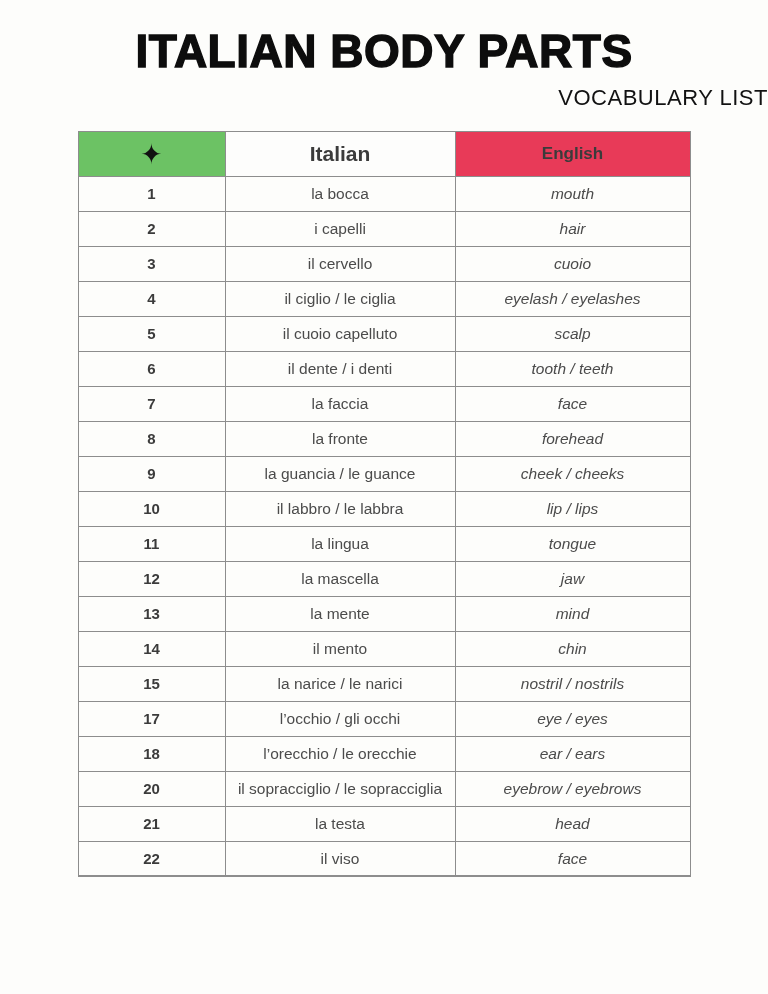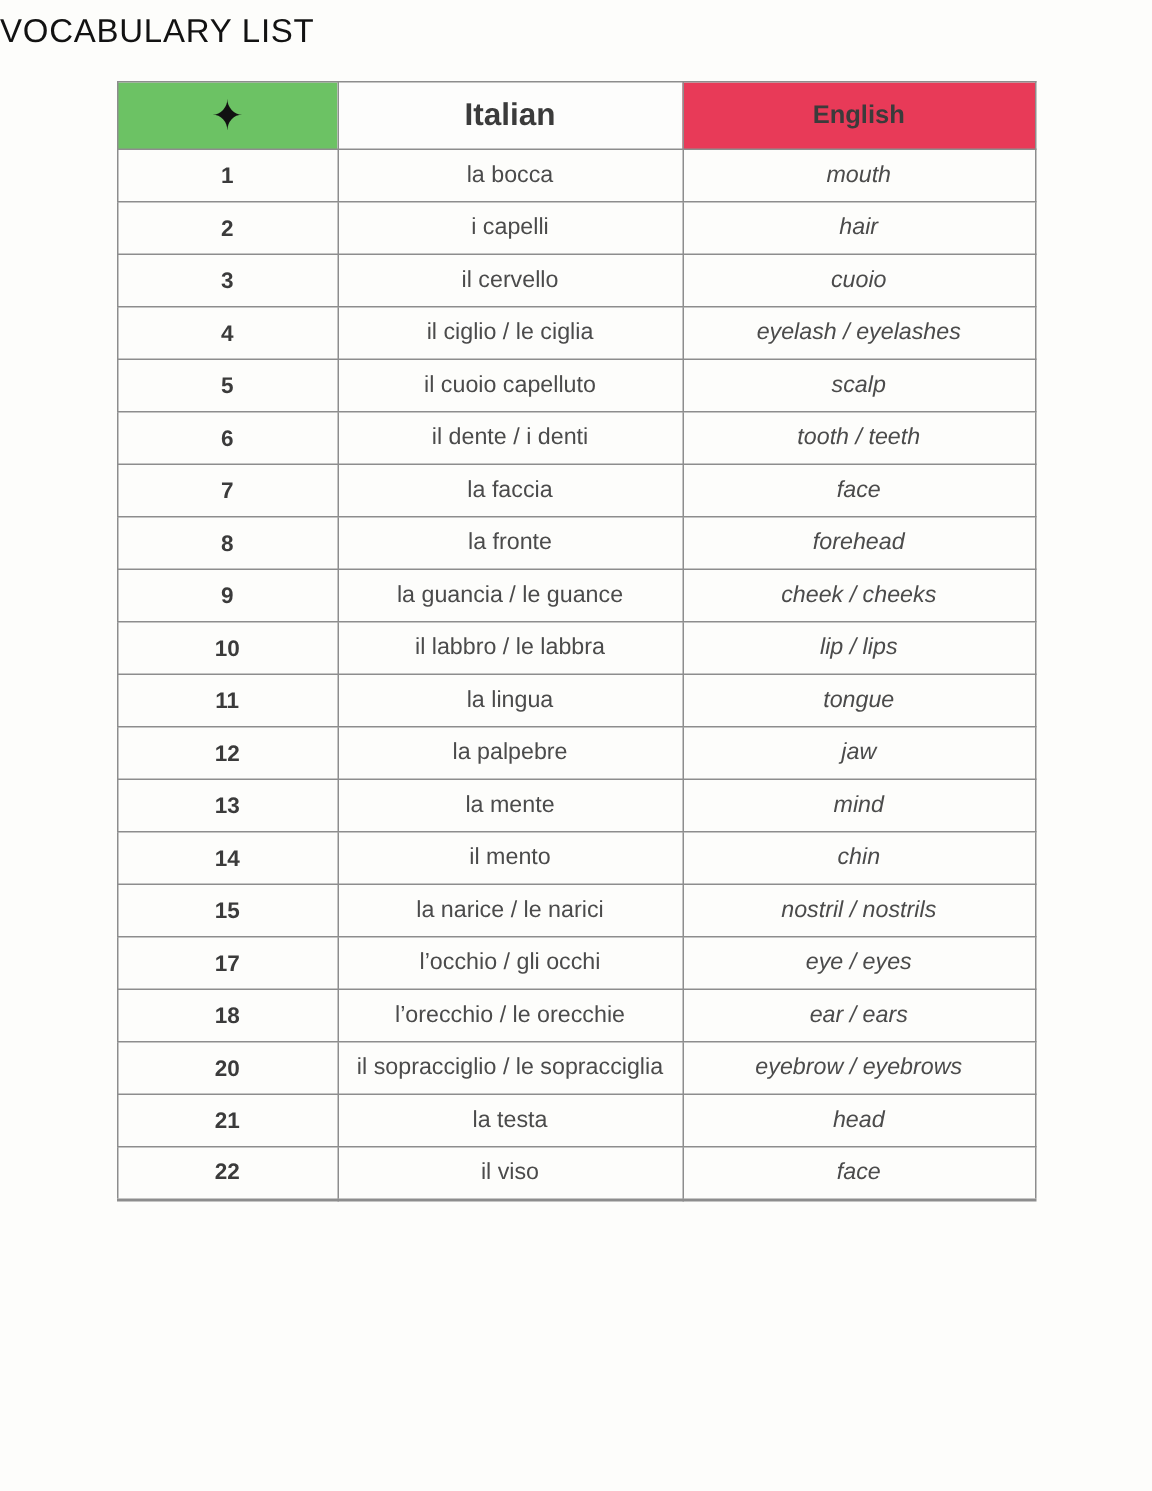--- a/index.html
+++ b/index.html
@@ -23,21 +23,21 @@
     text-align:center;
     font-size:46px;
     font-weight:bold;
     letter-spacing:0.5px;
     color:#0D0D0D;
     -webkit-text-stroke:1.4px #0D0D0D;
     line-height:1.1;
   }
   .doc-subtitle{
     margin:9px 0 0 0;
-    text-align:left;
+    text-align:right;
     font-size:22px;
     font-weight:normal;
     letter-spacing:0.5px;
     color:#121212;
     line-height:1.1;
   }
   table.vocab{
     width:612px;
     margin:21px auto 0 auto;
     border-collapse:collapse;
@@ -91,20 +91,21 @@
   td.eng{
     font-size:15.5px;
     font-style:italic;
     color:var(--body-text);
   }
 </style>
 </head>
 <body>
 
 <div class="page">
+  <h1 class="doc-title">ITALIAN BODY PARTS</h1>
   <div class="doc-subtitle">VOCABULARY LIST</div>
 
   <table class="vocab">
     <colgroup>
       <col class="c-num">
         <col class="c-ita">
         <col class="c-eng">
     </colgroup>
     <thead>
       <tr class="head-row">
@@ -177,21 +178,21 @@
   </tr>
 
   <tr class="data-row">
     <td class="num">11</td>
     <td class="ita">la lingua</td>
     <td class="eng">tongue</td>
   </tr>
 
   <tr class="data-row">
     <td class="num">12</td>
-    <td class="ita">la palpebre</td>
+    <td class="ita">la mascella</td>
     <td class="eng">jaw</td>
   </tr>
 
   <tr class="data-row">
     <td class="num">13</td>
     <td class="ita">la mente</td>
     <td class="eng">mind</td>
   </tr>
 
   <tr class="data-row">

